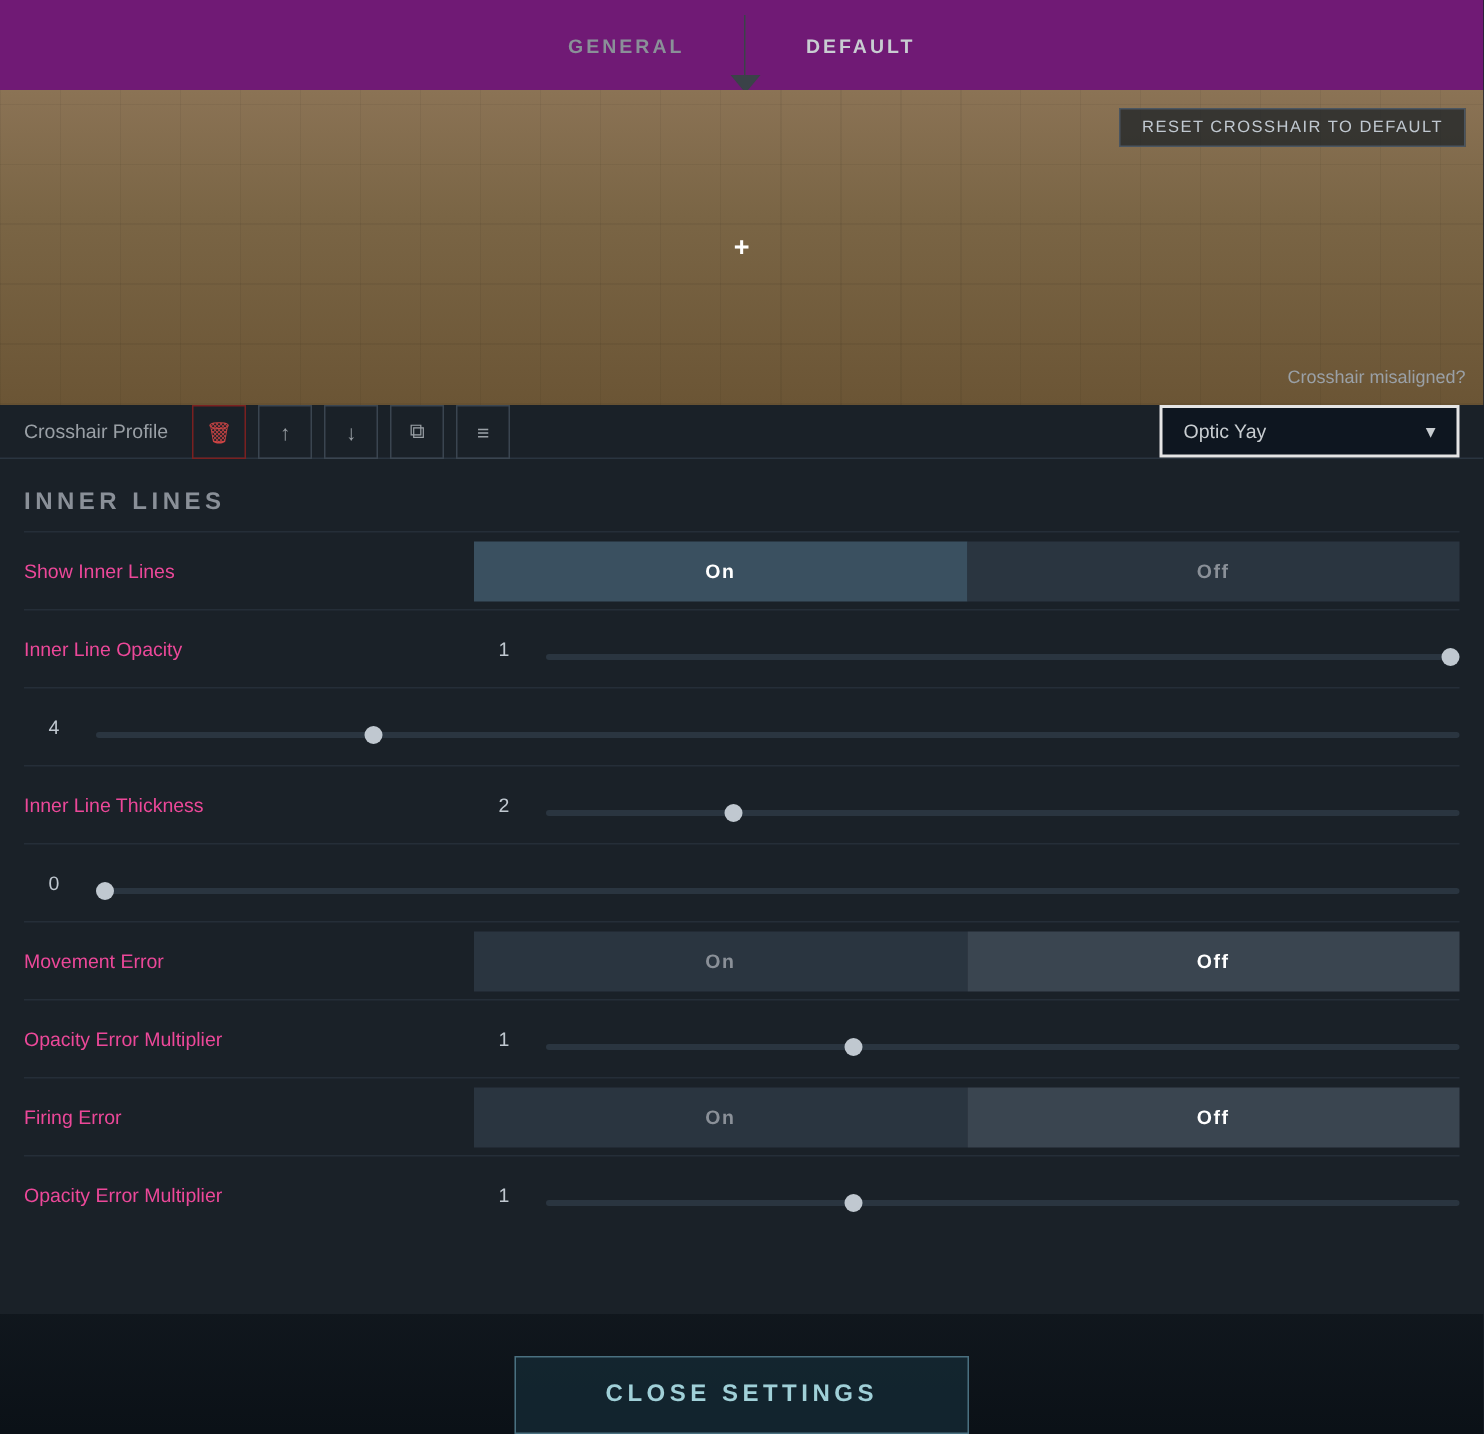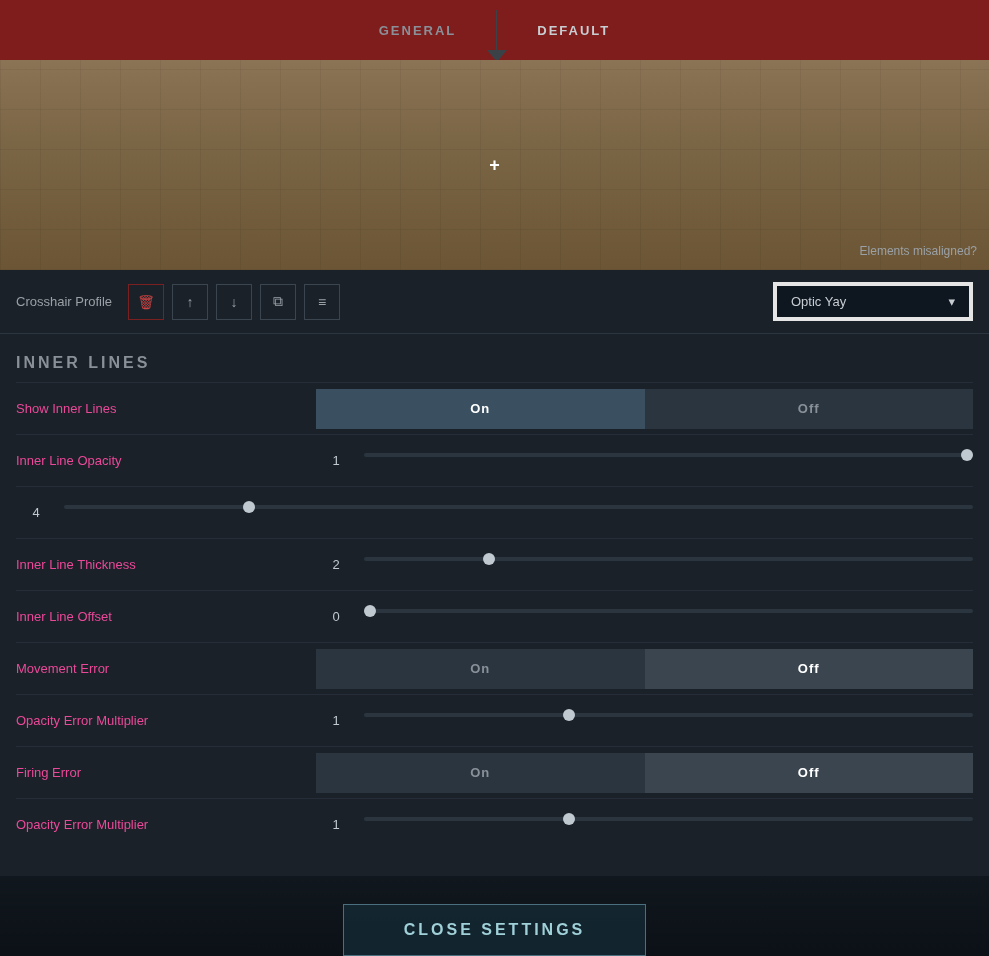--- a/index.html
+++ b/index.html
@@ -12,21 +12,21 @@
       overflow: hidden;
       position: relative;
     }
 
     
     .top-nav {
       display: flex;
       justify-content: center;
       align-items: center;
       height: 60px;
-      background: #7f1d1d;
+      background: #701a75;
       position: relative;
     }
     .nav-tab {
       padding: 10px 40px;
       font-size: 13px;
       font-weight: bold;
       letter-spacing: 2px;
       color: #8a9098;
       cursor: pointer;
       position: relative;
@@ -99,21 +99,21 @@
       cursor: pointer;
     }
 
     
     .profile-bar {
       display: flex;
       align-items: center;
       background: #1a2128;
       border-bottom: 1px solid #2a3540;
       padding: 0 16px;
-      height: 64px;
+      height: 36px;
       gap: 8px;
     }
     .profile-label {
       font-size: 13px;
       color: #9aa0a6;
       margin-right: 8px;
     }
     .profile-icon-btn {
       width: 36px;
       height: 36px;
@@ -125,21 +125,21 @@
       color: #9aa0a6;
       cursor: pointer;
       font-size: 14px;
     }
     .profile-icon-btn.danger { border-color: #7a2020; color: #cc4444; }
     .profile-dropdown {
       margin-left: auto;
       display: flex;
       align-items: center;
       background: #0e1620;
-      border: 4px solid #e5e5e5;
+      border: 2px solid #e5e5e5;
       padding: 8px 14px;
       min-width: 200px;
       cursor: pointer;
       font-size: 13px;
       color: #c8cdd1;
       justify-content: space-between;
     }
 
     
     .settings-content {
@@ -166,21 +166,21 @@
     }
     .setting-label {
       width: 300px;
       font-size: 13px;
       color: #ec4899;
       flex-shrink: 0;
     }
     .setting-control {
       flex: 1;
       display: flex;
-      align-items: flex-start;
+      align-items: flex-end;
     }
 
     
     .toggle-group {
       display: flex;
       width: 100%;
     }
     .toggle-btn {
       flex: 1;
       height: 40px;
@@ -263,21 +263,22 @@
 <body>
 
 <div class="top-nav">
   <div class="nav-tab">GENERAL</div>
   <div class="nav-divider"></div>
   <div class="nav-tab active">DEFAULT</div>
 </div>
 
 <div class="preview-area">
   <div class="crosshair-center">+</div>
-  <div class="elements-misaligned">Elements misaligned?</div>
+  <button class="reset-btn">RESET CROSSHAIR TO DEFAULT</button>
+  <div class="elements-misaligned">Crosshair misaligned?</div>
 </div>
 
 <div class="profile-bar">
   <span class="profile-label">Crosshair Profile</span>
   <button class="profile-icon-btn danger" title="Delete">
     <span>🗑</span>
   </button>
   <button class="profile-icon-btn" title="Upload">
     <span>↑</span>
   </button>
@@ -326,21 +327,20 @@
 
   <div class="setting-row">
     <div class="setting-label">Inner Line Thickness</div>
     <div class="setting-control">
       <span class="slider-value">2</span>
       <input type="range" min="0" max="10" step="1" value="2" style="margin-left: 8px;">
     </div>
   </div>
 
   <div class="setting-row">
-    <div class="setting-label">Inner Line Offset</div>
     <div class="setting-control">
       <span class="slider-value">0</span>
       <input type="range" min="0" max="20" step="1" value="0" style="margin-left: 8px;">
     </div>
   </div>
 
   <div class="setting-row">
     <div class="setting-label">Movement Error</div>
     <div class="setting-control">
       <div class="toggle-group">

